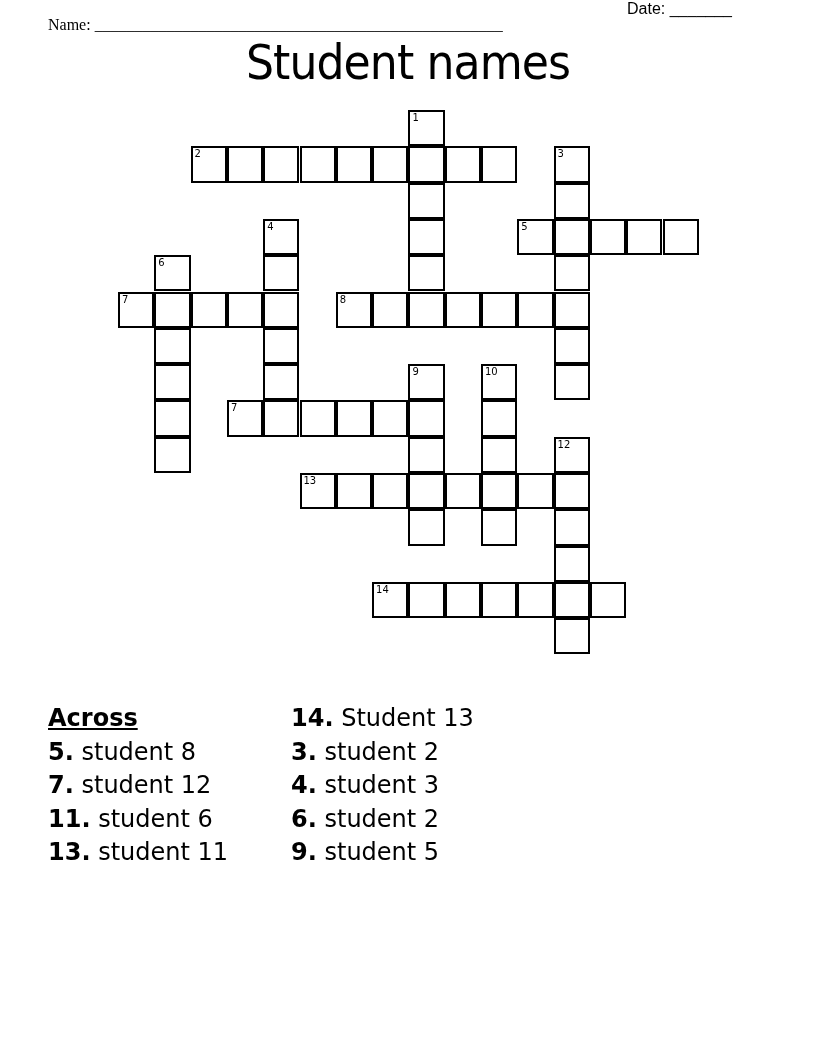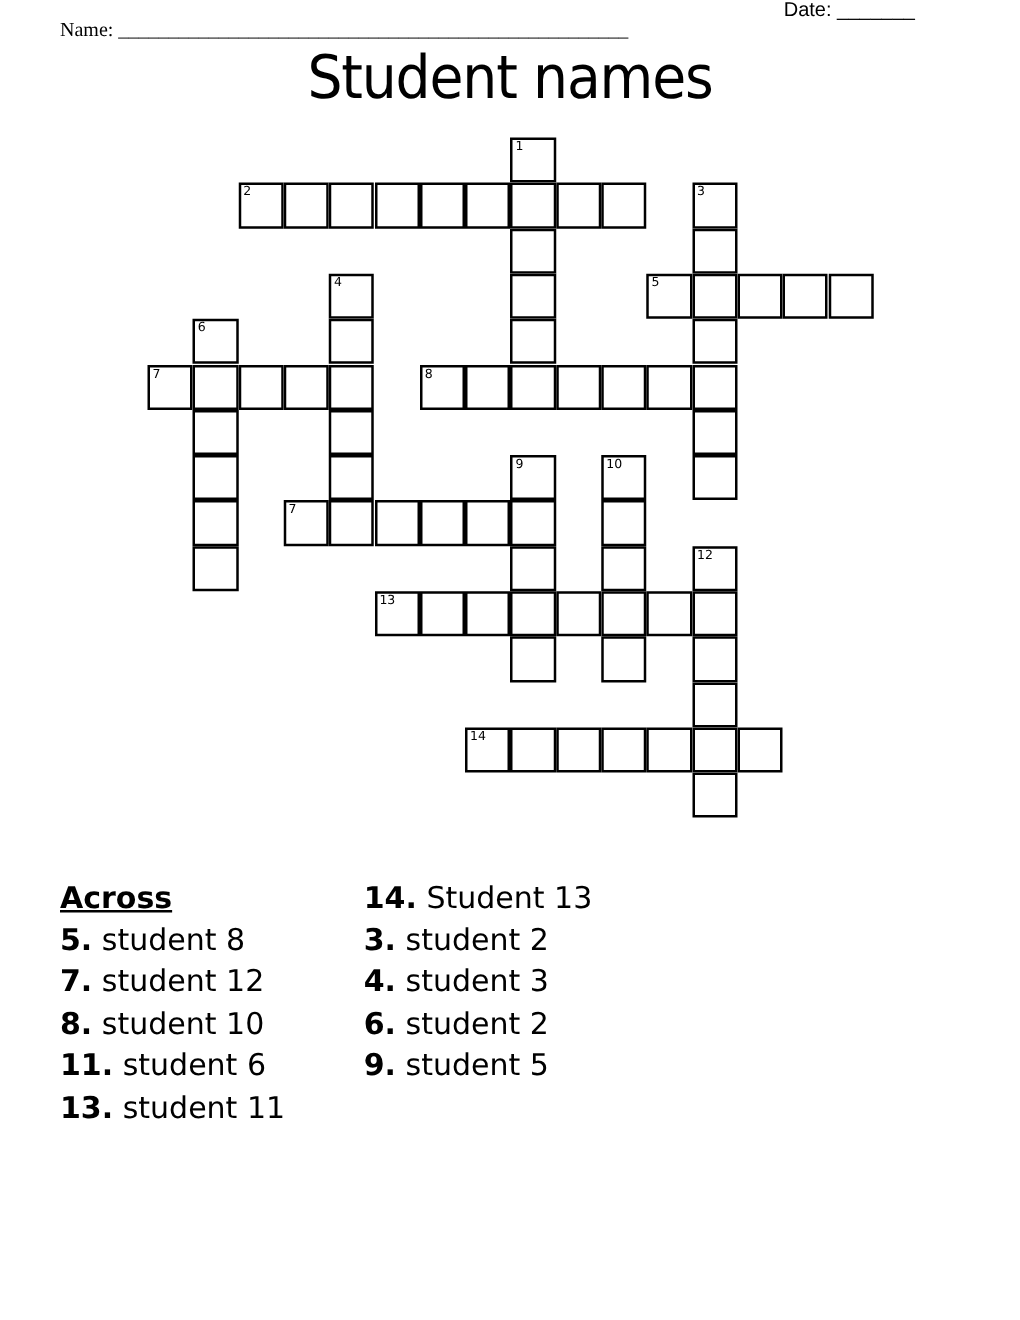--- a/index.html
+++ b/index.html
@@ -129,21 +129,20 @@
     <div class="cell" style="left: 444.7px; top: 581.9px;"></div>
     <div class="cell" style="left: 481px; top: 581.9px;"></div>
     <div class="cell" style="left: 517.3px; top: 581.9px;"></div>
     <div class="cell" style="left: 589.9px; top: 581.9px;"></div>
   </div>
 
 <div class="clues col1">
   <div class="heading">Across</div>
   <div class="clue"><span class="clue-num">5.</span> <span>student 8</span></div>
   <div class="clue"><span class="clue-num">7.</span> <span>student 12</span></div>
-  <div class="clue"><span class="clue-num">8.</span> <span>student 10</span></div>
   <div class="clue"><span class="clue-num">11.</span> <span>student 6</span></div>
   <div class="clue"><span class="clue-num">13.</span> <span>student 11</span></div>
 </div>
 
 <div class="clues col2">
   <div class="clue"><span class="clue-num">14.</span> <span>Student 13</span></div>
   <div class="clue"><span class="clue-num">3.</span> <span>student 2</span></div>
   <div class="clue"><span class="clue-num">4.</span> <span>student 3</span></div>
   <div class="clue"><span class="clue-num">6.</span> <span>student 2</span></div>
   <div class="clue"><span class="clue-num">9.</span> <span>student 5</span></div>

